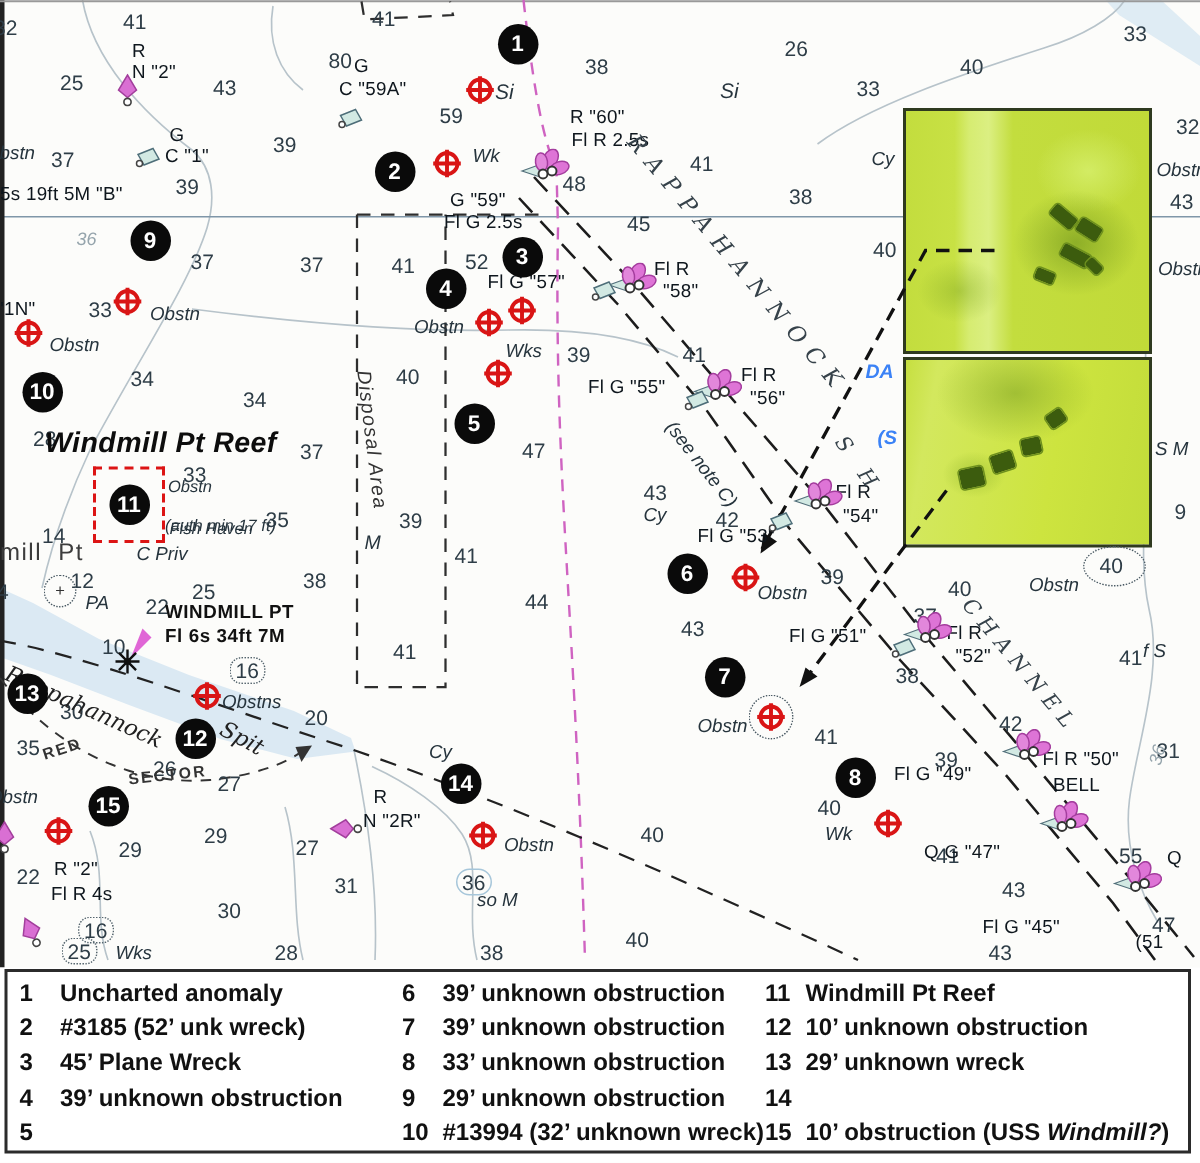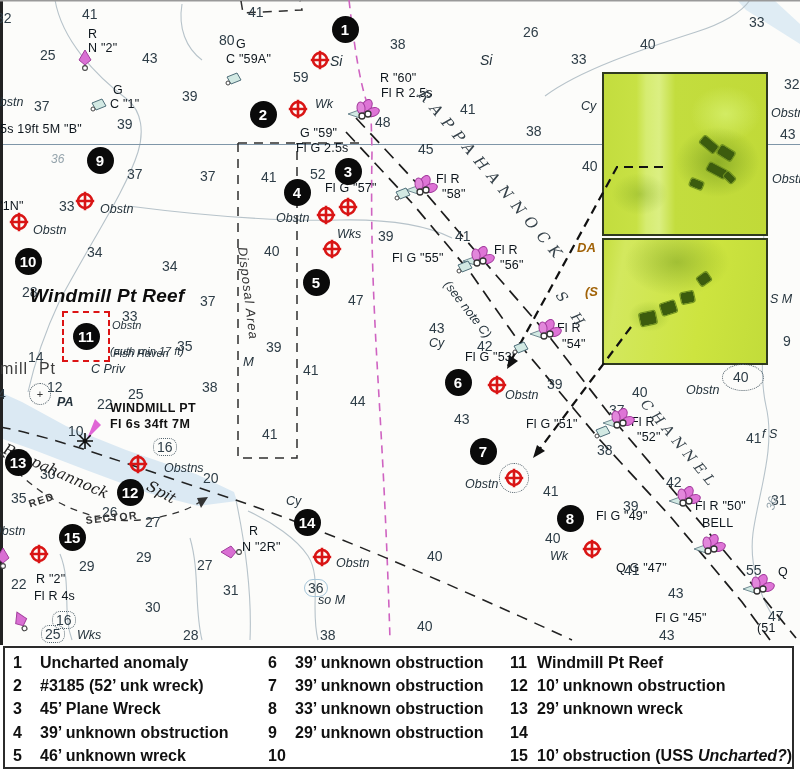--- a/index.html
+++ b/index.html
@@ -9,21 +9,21 @@
   #bg,#arrows{position:absolute;left:0;top:0;}
   #arrows{pointer-events:none;}
   
   .s{position:absolute;font-size:14px;color:#2e3d47;white-space:pre;transform-origin:0 0;}
   .dot{border:1.4px dotted #55656e;border-radius:8px;padding:0 3px;margin:-2px 0 0 -4px;}
   .ring{border:1.6px solid #a6c6da;border-radius:10px;padding:0 3px;margin:-2px 0 0 -4px;}
   .lb{position:absolute;white-space:pre;transform-origin:0 0;}
   .lbl{font-style:italic;font-size:12.5px;color:#26343d;}
   .nav{font-size:12.5px;color:#0e161d;letter-spacing:.2px;}
   .nav2{font-size:12.5px;font-weight:700;color:#111;letter-spacing:.4px;}
-  .mag{font-style:italic;font-size:13px;color:#a16207;font-weight:700;}
+  .mag{font-style:italic;font-size:13px;color:#3b82f6;font-weight:700;}
   .riv{font-family:"DejaVu Serif",serif;font-style:italic;font-size:15px;color:#36424a;}
   .riv2{font-family:"DejaVu Serif",serif;font-style:italic;font-size:15px;color:#222;}
   .sect{font-size:10.5px;color:#333;letter-spacing:1.5px;font-weight:600;}
   .disp{font-style:italic;font-size:13px;color:#333;letter-spacing:1px;}
   .ann{font-weight:700;font-style:italic;font-size:19px;color:#0d0d0d;letter-spacing:.3px;}
   .place{font-size:16px;color:#3c3c3c;letter-spacing:1px;}
   .ct{font-style:italic;font-size:12px;color:#95a4ac;}
   
   .obs{position:absolute;width:20px;height:20px;}
   .buoy{position:absolute;}
@@ -256,26 +256,26 @@
       <div class="lb disp" style="left: 250px; top: 246px; transform: rotate(83deg);">Disposal Area</div>
       <div class="lb lbl" style="left: 243px; top: 354px; font-size: 13px;">M</div>
       <div class="lb riv2" style="left: 8px; top: 440px; transform: rotate(24deg);">Rappahannock</div>
       <div class="lb riv2" style="left: 152px; top: 477px; transform: rotate(28deg);">Spit</div>
       <div class="lb sect" style="left: 27px; top: 498px; transform: rotate(-18deg);">RED</div>
       <div class="lb sect" style="left: 85px; top: 514px; transform: rotate(-6deg);">SECTOR</div>
       <div class="lb ann" style="left: 30px; top: 285px;">Windmill Pt Reef</div>
       <div class="lb place" style="left: 0px; top: 360px;">mill  Pt</div>
       <div class="lb nav2" style="left: 110px; top: 401px;">WINDMILL PT</div>
       <div class="lb nav2" style="left: 110px; top: 417px;">Fl 6s 34ft 7M</div>
-      <div class="lb lbl" style="left: 57px; top: 395px; font-weight: bold;">PA</div>
+      <div class="lb lbl" style="left: 57px; top: 395px;">PA</div>
       <div class="lb lbl" style="left: 91px; top: 362px;">C Priv</div>
       <div class="lb lbl" style="left: 112px; top: 319px; font-size: 11px;">Obstn</div>
       <div class="lb lbl" style="left: 113px; top: 347px; font-size: 11px;">Fish Haven</div>
       <div class="lb lbl" style="left: 110px; top: 345px; font-size: 11px;">(auth min 17 ft)</div>
-      <div class="lb lbl" style="left: 164px; top: 461px;">Obstns</div>
+      <div class="lb lbl" style="left: 148px; top: 461px;">Obstns</div>
       <div class="lb lbl" style="left: -8px; top: 524px;">Obstn</div>
       <div class="lb nav" style="left: 36px; top: 572px;">R "2"</div>
       <div class="lb nav" style="left: 34px; top: 589px;">Fl R 4s</div>
       <div class="lb lbl" style="left: 77px; top: 628px;">Wks</div>
       <div class="lb nav" style="left: 249px; top: 524px;">R</div>
       <div class="lb nav" style="left: 242px; top: 540px;">N "2R"</div>
       <div class="lb lbl" style="left: 336px; top: 556px;">Obstn</div>
       <div class="lb lbl" style="left: 318px; top: 593px;">so M</div>
       <div class="lb lbl" style="left: 286px; top: 494px;">Cy</div>
       <div class="lb ct" style="left: 51px; top: 152px;">36</div>
@@ -482,21 +482,20 @@
       <div class="lrow">
         <span class="lnum">3</span>
         <span class="ltxt">45’ Plane Wreck</span>
       </div>
       <div class="lrow">
         <span class="lnum">4</span>
         <span class="ltxt">39’ unknown obstruction</span>
       </div>
       <div class="lrow">
         <span class="lnum">5</span>
-        <span class="ltxt">46’ unknown wreck</span>
       </div>
     </div>
   <div id="lcol1" class="lcol">
       <div class="lrow">
         <span class="lnum">6</span>
         <span class="ltxt">39’ unknown obstruction</span>
       </div>
       <div class="lrow">
         <span class="lnum">7</span>
         <span class="ltxt">39’ unknown obstruction</span>
@@ -504,36 +503,37 @@
       <div class="lrow">
         <span class="lnum">8</span>
         <span class="ltxt">33’ unknown obstruction</span>
       </div>
       <div class="lrow">
         <span class="lnum">9</span>
         <span class="ltxt">29’ unknown obstruction</span>
       </div>
       <div class="lrow">
         <span class="lnum">10</span>
+        <span class="ltxt">#13994 (32’ unknown wreck)</span>
       </div>
     </div>
   <div id="lcol2" class="lcol">
       <div class="lrow">
         <span class="lnum">11</span>
         <span class="ltxt">Windmill Pt Reef</span>
       </div>
       <div class="lrow">
         <span class="lnum">12</span>
         <span class="ltxt">10’ unknown obstruction</span>
       </div>
       <div class="lrow">
         <span class="lnum">13</span>
         <span class="ltxt">29’ unknown wreck</span>
       </div>
       <div class="lrow">
         <span class="lnum">14</span>
       </div>
       <div class="lrow">
         <span class="lnum">15</span>
-        <span class="ltxt"><span>10’ obstruction (USS </span><span class="it">Uncharted?</span><span>)</span></span>
+        <span class="ltxt"><span>10’ obstruction (USS </span><span class="it">Windmill?</span><span>)</span></span>
       </div>
     </div>
 </div>
 
 </body></html>

